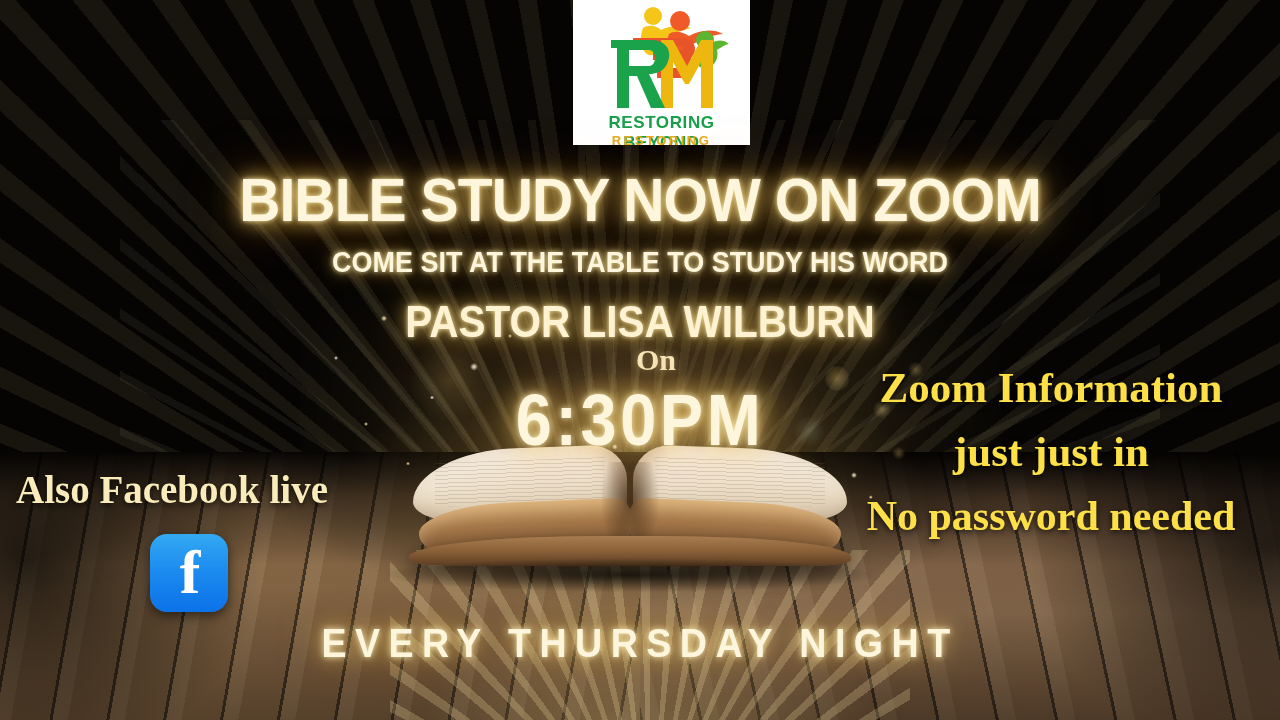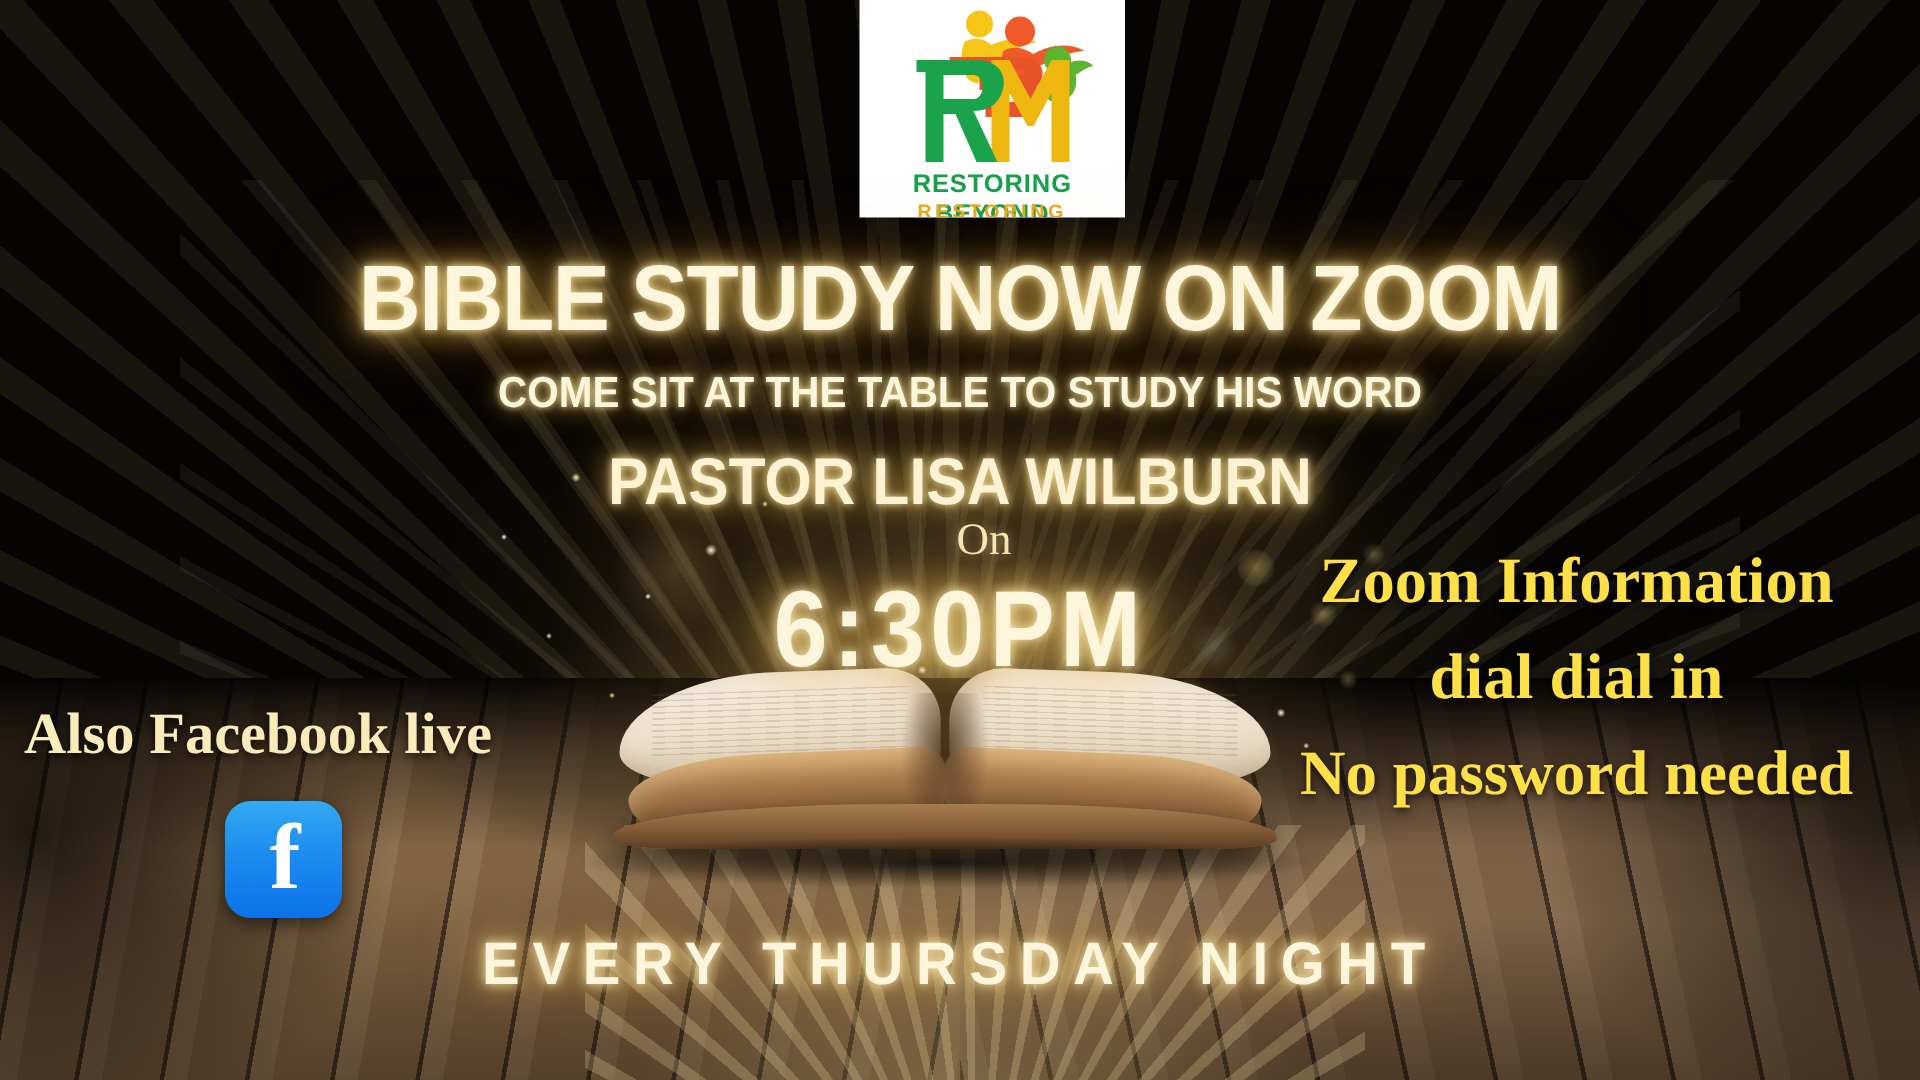--- a/index.html
+++ b/index.html
@@ -276,21 +276,21 @@
 
   
   .condensed {
     font-family: "Liberation Sans Narrow", "Liberation Sans", sans-serif;
     font-weight: bold;
     font-stretch: condensed;
     text-transform: uppercase;
   }
   .serif {
     font-family: "Liberation Serif", "DejaVu Serif", serif;
-    font-weight: normal;
+    font-weight: bold;
     padding-left: 32px;
   }
 
   .headline {
     position: absolute;
     left: 0; right: 0; top: 166px;
     text-align: center;
     font-size: 62px;
     line-height: 68px;
     letter-spacing: -1px;
@@ -488,19 +488,19 @@
   <div class="on-word serif">On</div>
   <div class="time condensed">6:30PM</div>
 
   <div class="fb-text">Also Facebook  live</div>
   <div class="fb-icon">
     <div class="f-glyph">f</div>
   </div>
 
   <div class="zoom-info">
     <div class="line">Zoom Information</div>
-    <div class="line">dial dial in</div>
+    <div class="line">just just in</div>
     <div class="line wide">No password needed</div>
   </div>
 
   <div class="every-thursday condensed">EVERY THURSDAY NIGHT</div>
 
 </div>
 
 </body></html>

